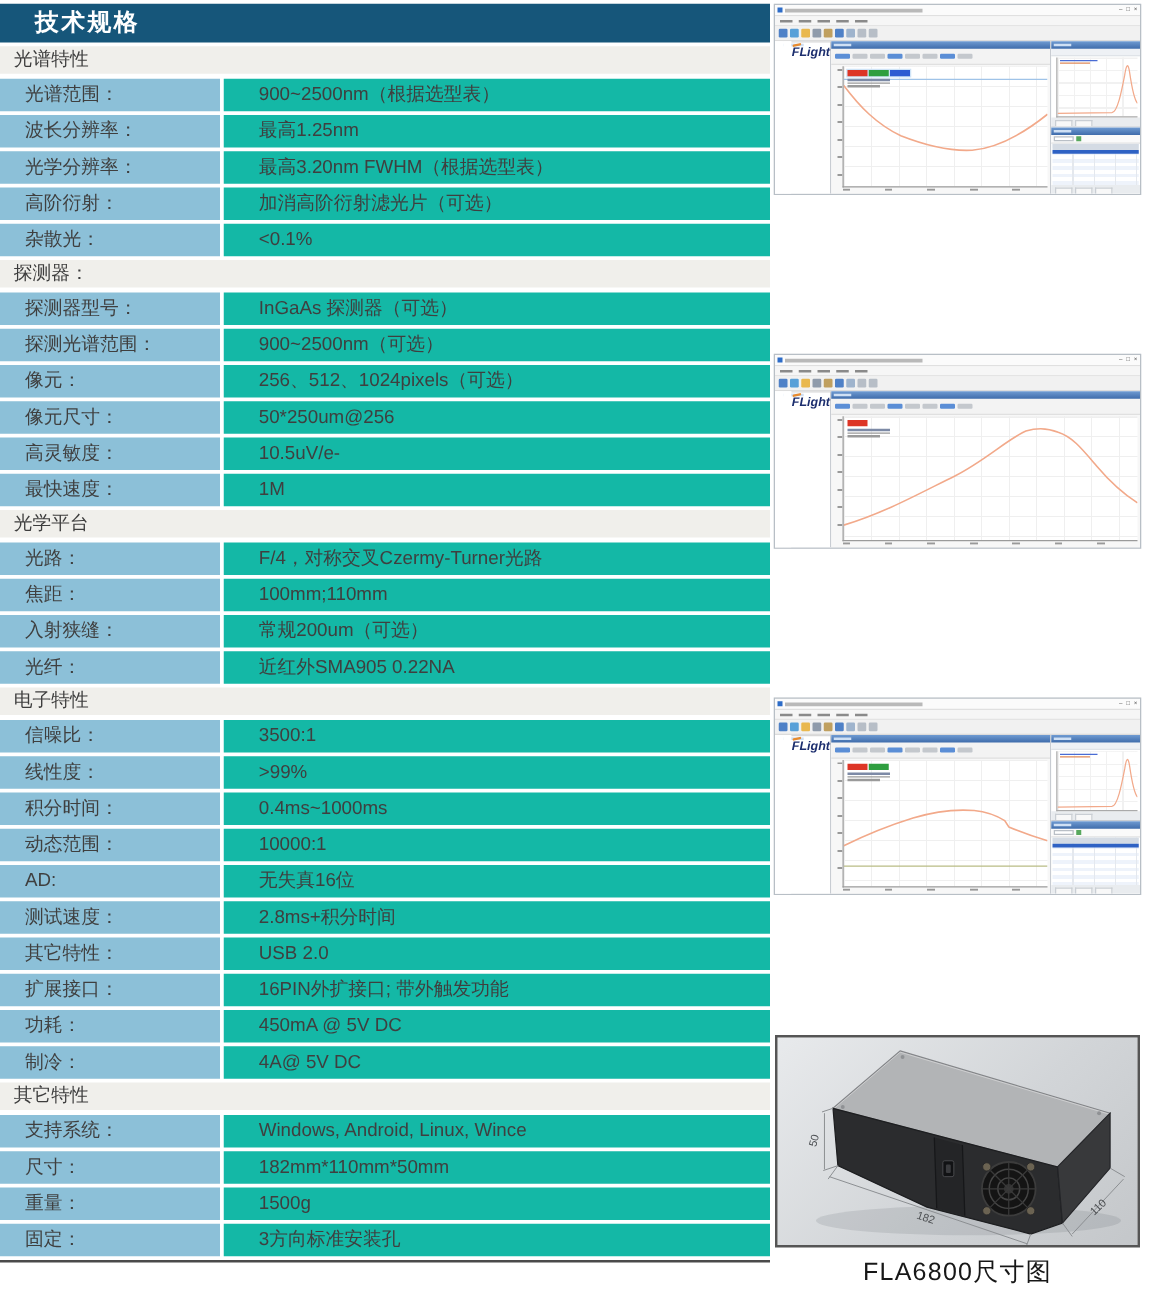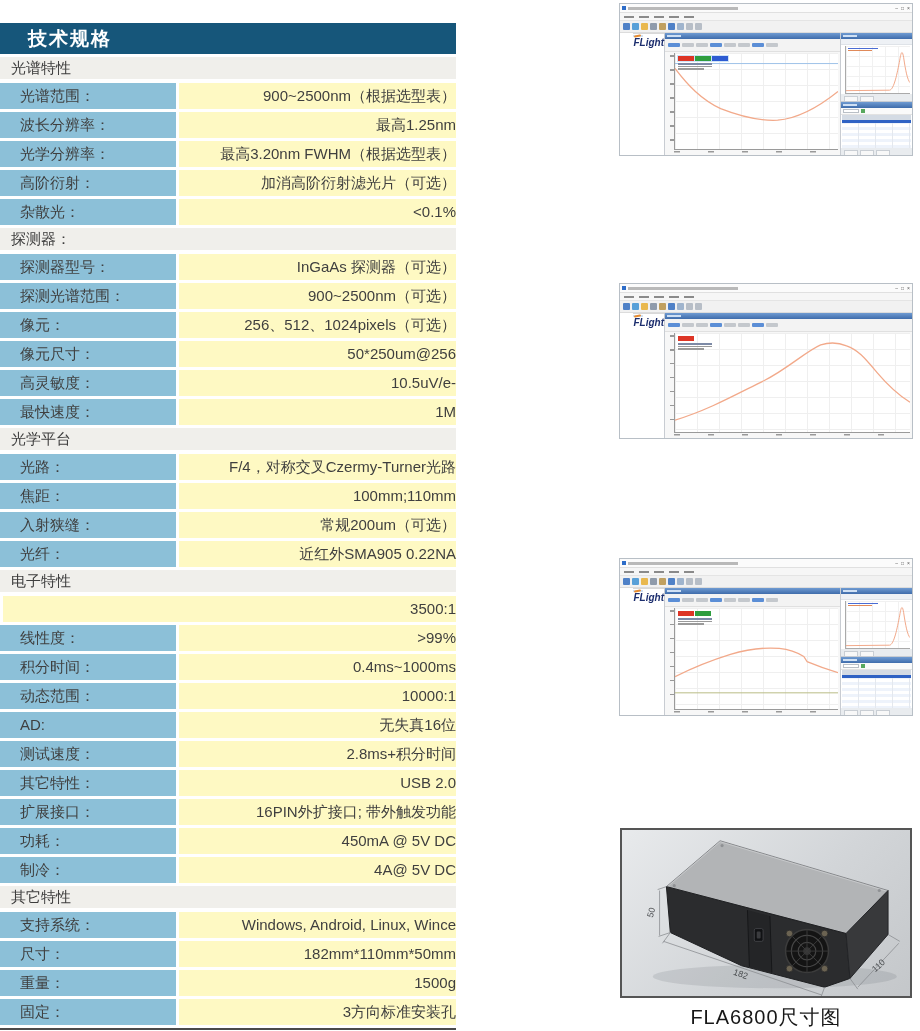--- a/index.html
+++ b/index.html
@@ -1,29 +1,29 @@
 <!DOCTYPE html>
 <html><head>
 <meta charset="utf-8">
 <style>
   html,body{margin:0;padding:0;background:#fff;}
   .page{position:relative;width:920px;height:1031px;background:#fff;overflow:hidden;
         font-family:"Liberation Sans",sans-serif;color:#3f3f3f;}
 
   
-  .spec{position:absolute;left:0;top:3px;width:456px;margin-top:20px;}
+  .spec{position:absolute;left:0;top:3px;width:616px;}
   .spec-title{height:31px;background:#16567a;color:#fff;font-size:19px;font-weight:bold;
               line-height:31px;padding-left:28px;box-sizing:border-box;letter-spacing:2px;}
   .section-header{background:#f0efeb;color:#3d3d3d;font-size:15px;height:22px;line-height:22px;
                   padding-left:11px;margin:3px 0 4px 0;}
   .spec-row{display:flex;height:26px;margin-bottom:3px;font-size:15px;}
   .spec-row .label{width:176px;background:#8cc0d8;padding-left:20px;line-height:26px;box-sizing:border-box;
                    white-space:nowrap;overflow:hidden;}
-  .spec-row .value{flex:1;background:#fef9c3;margin-left:3px;padding-left:28px;line-height:26px;
-                   white-space:nowrap;overflow:hidden;text-align:right;}
+  .spec-row .value{flex:1;background:#14b8a6;margin-left:3px;padding-left:28px;line-height:26px;
+                   white-space:nowrap;overflow:hidden;}
   .table-bottom-line{height:2px;background:#4a4a4a;margin-top:1px;}
 
   
   .win{position:absolute;background:#f2f2f2;border:1px solid #b8bfc6;box-sizing:border-box;
        display:flex;flex-direction:column;font-size:5px;overflow:hidden;}
   .titlebar{height:8px;background:#fbfbfb;border-bottom:1px solid #e0e0e0;display:flex;align-items:center;
             padding:0 2px;flex:none;}
   .app-icon{width:4px;height:4px;background:#2d6cc8;margin-right:2px;flex:none;}
   .title-blob{width:110px;height:3px;background:#b9b9b9;flex:none;}
   .win-controls{margin-left:auto;display:flex;gap:3px;color:#555;font-size:5px;line-height:5px;}
@@ -168,20 +168,21 @@
         <div class="spec-row">
           <div class="label">入射狭缝：</div>
           <div class="value">常规200um（可选）</div>
         </div>
         <div class="spec-row">
           <div class="label">光纤：</div>
           <div class="value">近红外SMA905  0.22NA</div>
         </div>
         <div class="section-header">电子特性</div>
         <div class="spec-row">
+          <div class="label">信噪比：</div>
           <div class="value">3500:1</div>
         </div>
         <div class="spec-row">
           <div class="label">线性度：</div>
           <div class="value">&gt;99%</div>
         </div>
         <div class="spec-row">
           <div class="label">积分时间：</div>
           <div class="value">0.4ms~1000ms</div>
         </div>

